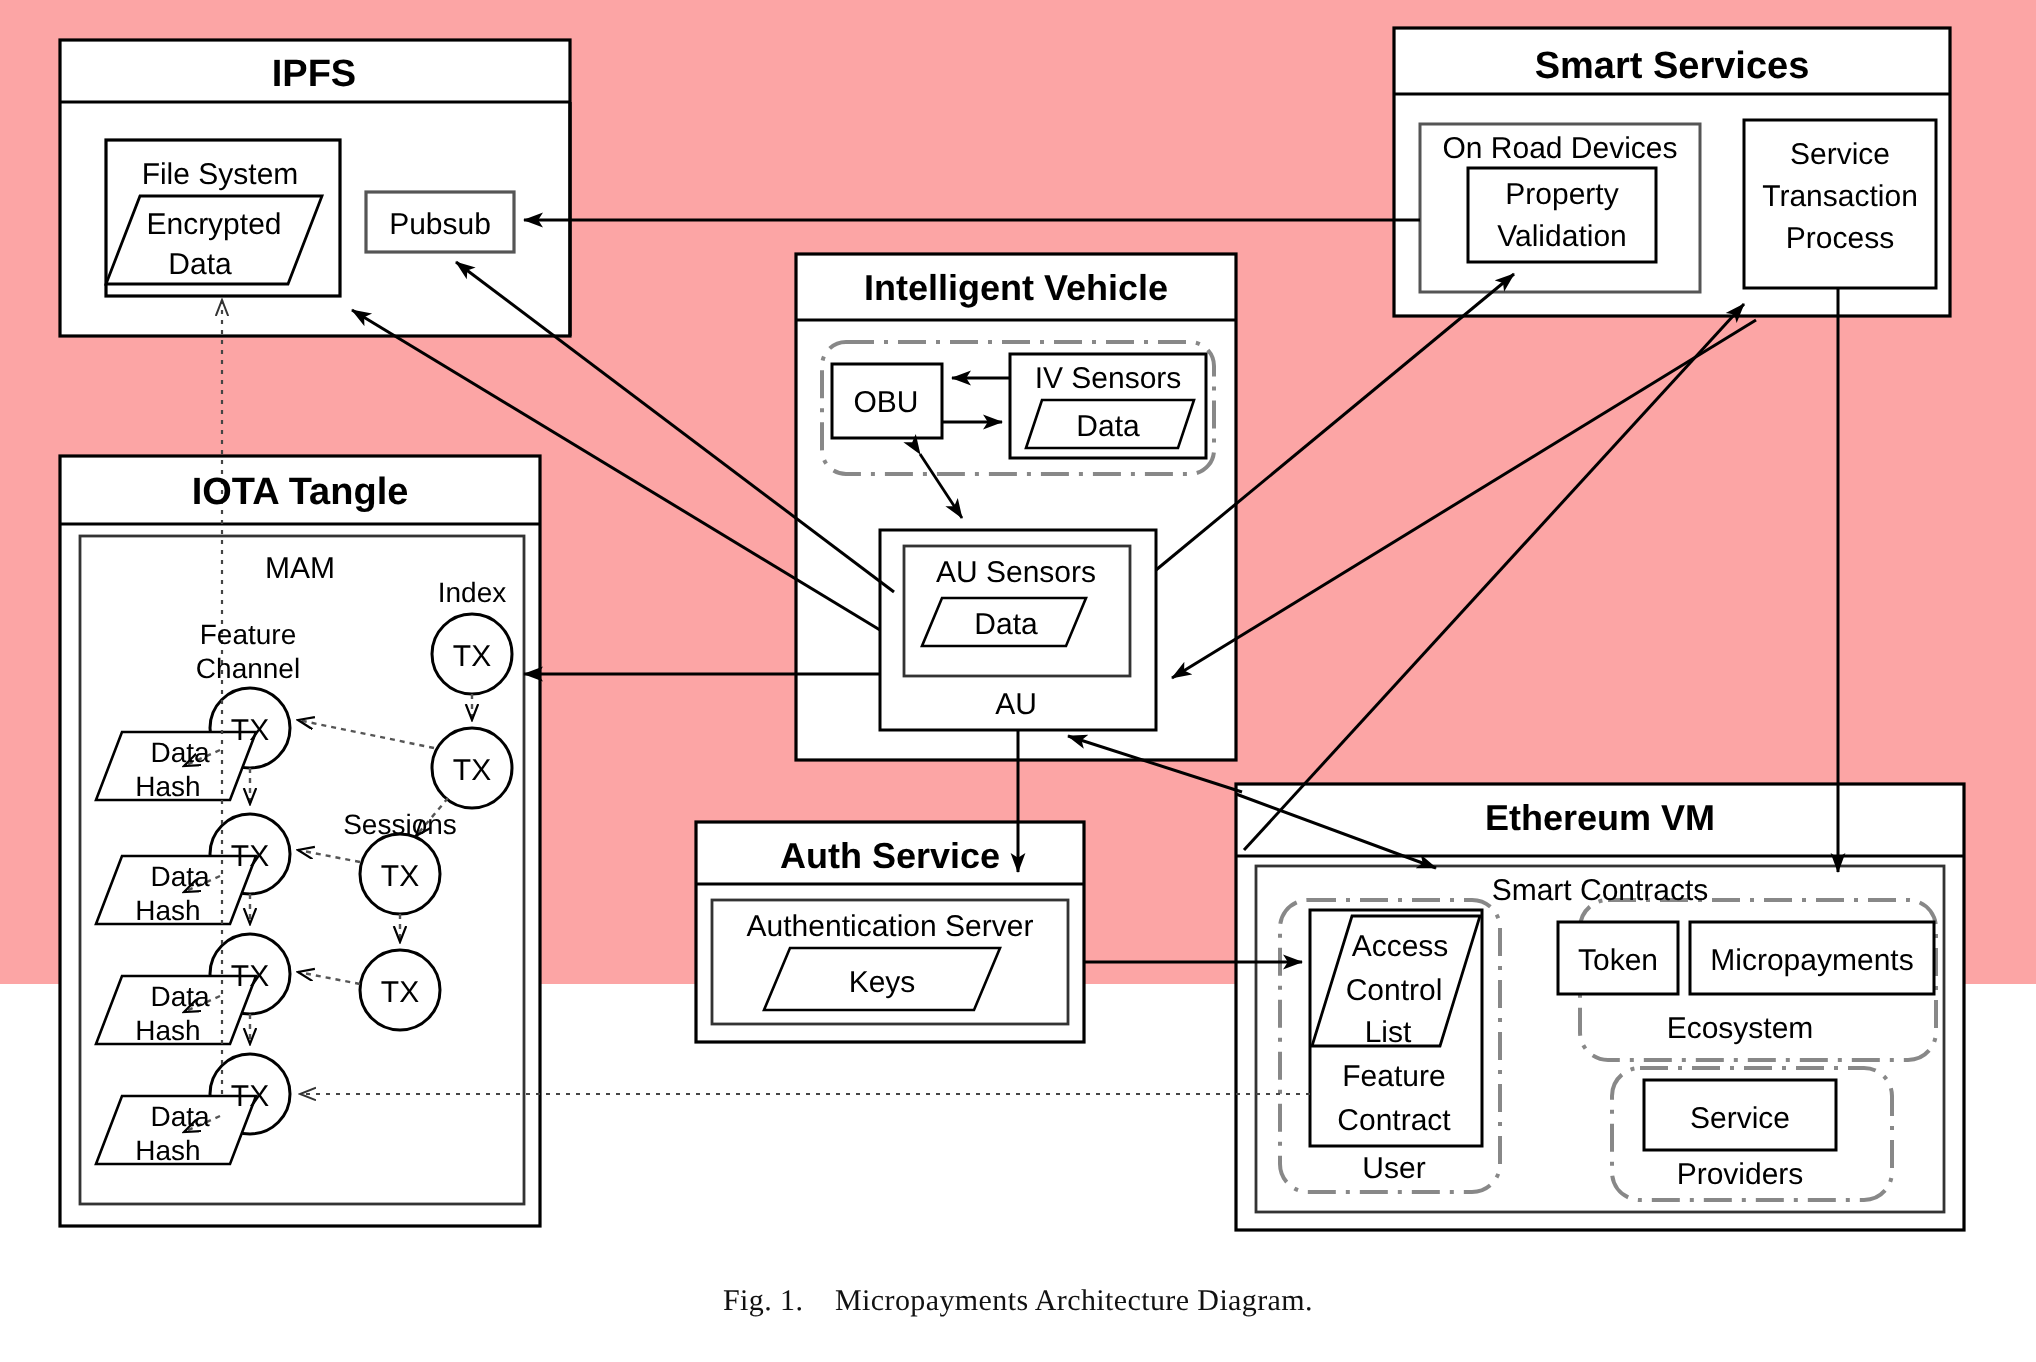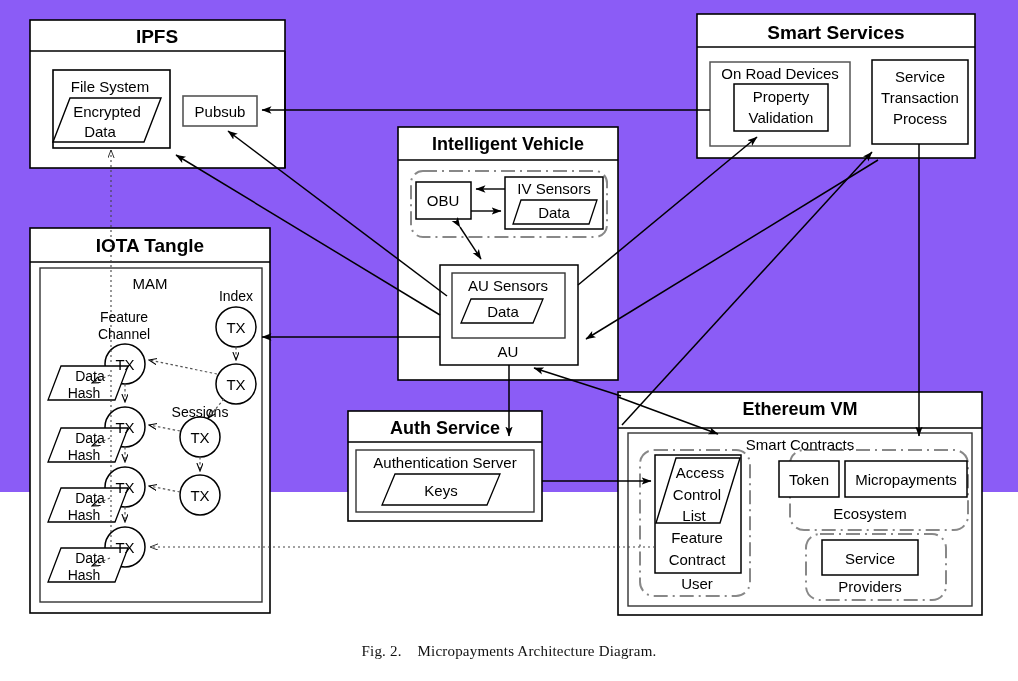--- a/index.html
+++ b/index.html
@@ -1,17 +1,17 @@
 <!DOCTYPE html>
 <html><head>
 <meta charset="utf-8">
 <style>
   html,body{margin:0;padding:0;background:#fff;}
   body{width:1018px;height:681px;font-family:"Liberation Sans",sans-serif;overflow:hidden;}
-  #stage{position:relative;width:1018px;height:492px;background:#8b5cf6;}
+  #stage{position:relative;width:1018px;height:492px;background:#fca5a5;}
   svg{position:absolute;left:0;top:0;}
   .cap{position:absolute;left:0;top:643px;width:1018px;text-align:center;
        font-family:"Liberation Serif",serif;font-size:15px;color:#111;letter-spacing:.2px;}
 </style>
 </head>
 <body>
 
 <div id="stage">
 
 <svg width="1018" height="681" viewBox="0 0 1018 681">
@@ -215,18 +215,18 @@
     <text x="697" y="589" font-size="15" text-anchor="middle">User</text>
     <text x="809" y="485" font-size="15" text-anchor="middle">Token</text>
     <text x="906" y="485" font-size="15" text-anchor="middle">Micropayments</text>
     <text x="870" y="519" font-size="15" text-anchor="middle">Ecosystem</text>
     <text x="870" y="564" font-size="15" text-anchor="middle">Service</text>
     <text x="870" y="592" font-size="15" text-anchor="middle">Providers</text>
   </g>
 </svg>
 
 <div class="cap">
-  <span>Fig. 2.</span>
+  <span>Fig. 1.</span>
   &nbsp;&nbsp;
   <span>Micropayments Architecture Diagram.</span>
 </div>
 
 </div>
 
 </body></html>

